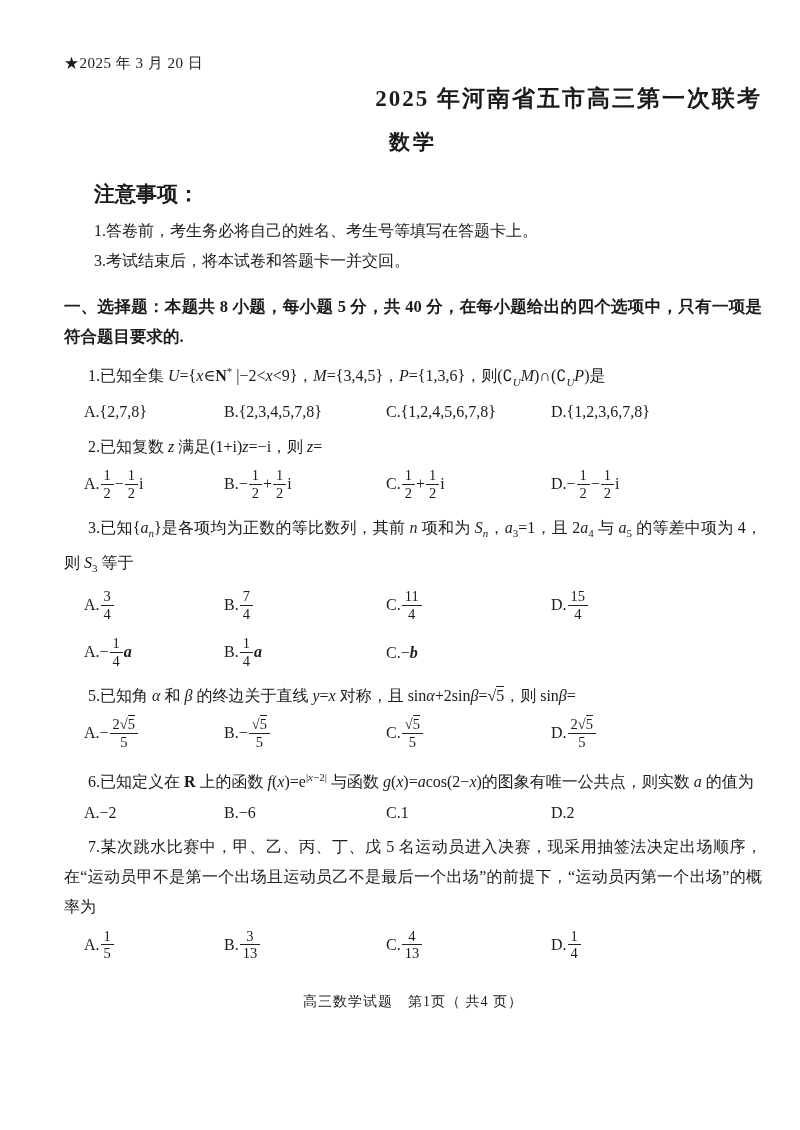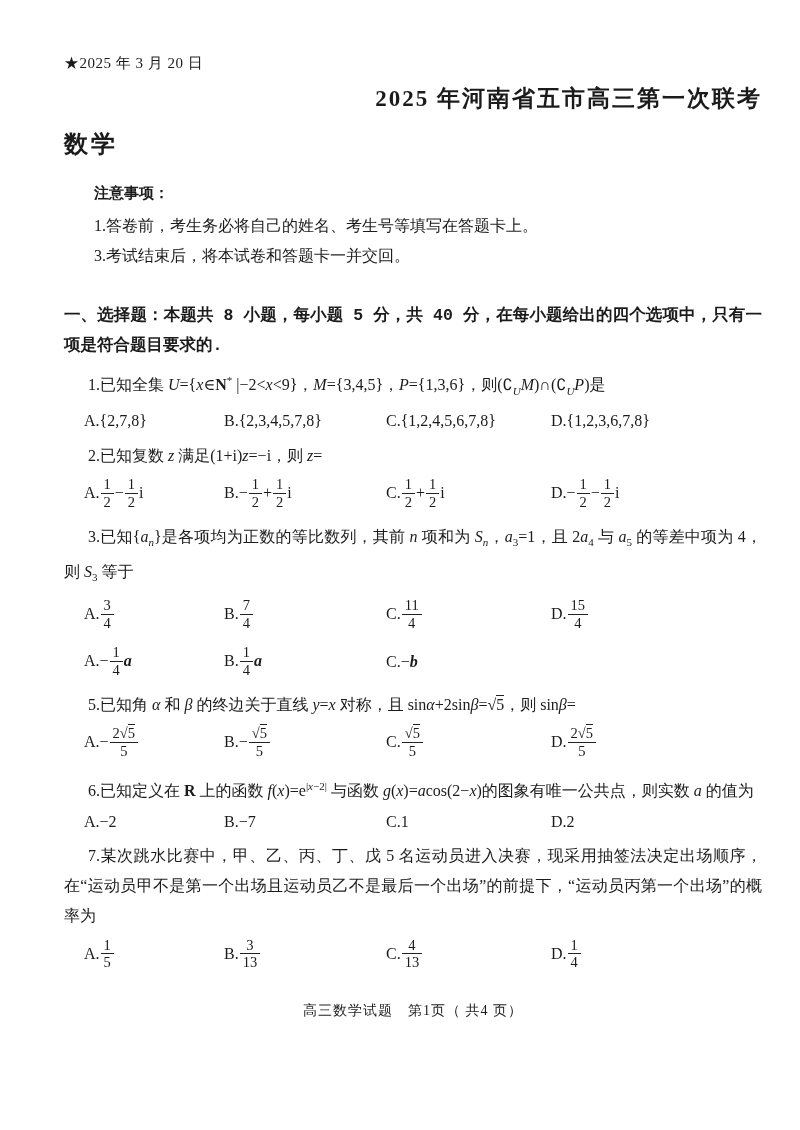--- a/index.html
+++ b/index.html
@@ -4,27 +4,27 @@
 <style>
   html,body{margin:0;padding:0;}
   body{
     width:800px;height:1130px;background:#ffffff;color:#1b1b1b;
     font-family:"Liberation Serif","DejaVu Serif",serif;
     overflow:hidden;
   }
   .page{padding:54px 38px 0 64px;width:698px;}
   .date{font-size:15px;letter-spacing:0.5px;}
   .title{margin:10px 0 0;text-align:right;font-size:23px;font-weight:bold;letter-spacing:2px;}
-  .subject{margin:14px 0 0;text-align:left;font-size:24px;font-weight:bold;letter-spacing:3px;}
-  .notice-h{margin-top:24px;padding-left:30px;font-size:15px;font-weight:bold;
+  .subject{margin:14px 0 0;text-align:center;font-size:21px;font-weight:bold;letter-spacing:3px;}
+  .notice-h{margin-top:24px;padding-left:30px;font-size:21px;font-weight:bold;
     font-family:"Liberation Sans","DejaVu Sans",sans-serif;}
   .para{margin:0;font-size:16px;line-height:30px;text-indent:30px;text-align:justify;}
   .para:first-of-type{margin-top:8px;}
-  .sec-h{margin-top:30px;font-size:16.5px;font-weight:bold;line-height:30px;text-align:justify;
-    font-family:Liberation Mono, monospace;}
+  .sec-h{margin-top:16px;font-size:16.5px;font-weight:bold;line-height:30px;text-align:justify;
+    font-family:Liberation Serif, serif;}
   .stem{margin:4px 0 0;font-size:16px;line-height:30px;text-indent:24px;text-align:justify;}
   .opts{display:grid;grid-template-columns:140px 162px 165px 1fr;margin-left:20px;
     font-size:16px;min-height:31px;align-items:center;}
   .opts.tall{min-height:47px;}
   .opt{white-space:nowrap;}
   sub{font-size:11px;}
   sup{font-size:11px;}
   .fr{display:inline-flex;flex-direction:column;vertical-align:middle;text-align:center;
     line-height:1.15;font-size:14.5px;margin:0 1px;position:relative;top:-1px;}
   .fr .nu{border-bottom:1.3px solid #222;padding:0 3px;}
@@ -148,21 +148,21 @@
             <span class="nu">2<span class="rad">√<span class="rd">5</span></span></span>
             <span class="de">5</span>
           </span></span>
     </div>
   </div>
 
   <div class="question">
     <p class="stem">6.已知定义在 <b>R</b> 上的函数 <i>f</i>(<i>x</i>)=e<sup>|<i>x</i>−2|</sup> 与函数 <i>g</i>(<i>x</i>)=<i>a</i>cos(2−<i>x</i>)的图象有唯一公共点，则实数 <i>a</i> 的值为</p>
     <div class="opts">
       <span class="opt">A.−2</span>
-      <span class="opt">B.−7</span>
+      <span class="opt">B.−6</span>
       <span class="opt">C.1</span>
       <span class="opt">D.2</span>
     </div>
   </div>
 
   <div class="question">
     <p class="stem">7.某次跳水比赛中，甲、乙、丙、丁、戊 5 名运动员进入决赛，现采用抽签法决定出场顺序，在“运动员甲不是第一个出场且运动员乙不是最后一个出场”的前提下，“运动员丙第一个出场”的概率为</p>
     <div class="opts tall">
       <span class="opt">A.<span class="fr">
             <span class="nu">1</span>

